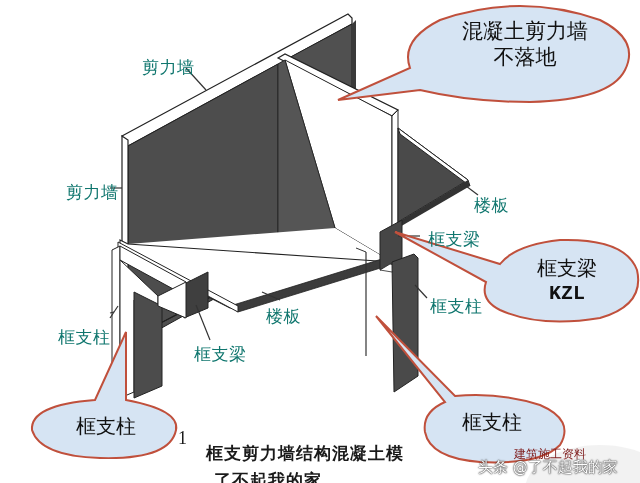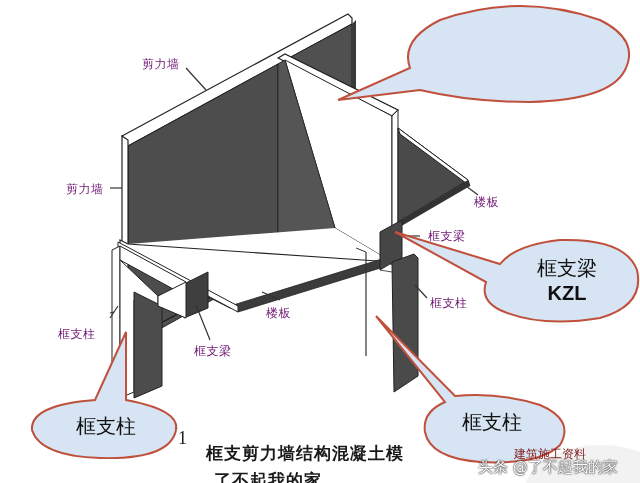--- a/index.html
+++ b/index.html
@@ -7,34 +7,34 @@
       position: relative;
       width: 640px; height: 483px;
       overflow: hidden;
       background: #ffffff;
       font-family: "DejaVu Serif", "Liberation Serif", serif;
     }
     svg.drawing { position: absolute; left: 0; top: 0; }
     .label {
       position: absolute;
       font-family: "DejaVu Sans", "Liberation Sans", sans-serif;
-      font-size: 12px;
-      color: #701a75;
+      font-size: 17px;
+      color: #0f766e;
       white-space: nowrap;
       letter-spacing: 0.5px;
     }
     .callout-text {
       position: absolute;
       font-family: "DejaVu Serif", "Liberation Serif", serif;
       color: #111;
       text-align: center;
       white-space: nowrap;
       line-height: 1.25;
     }
-    .callout-text .bold { font-weight: bold; font-family: Liberation Sans, sans-serif; }
+    .callout-text .bold { font-weight: bold; font-family: Liberation Mono, monospace; }
     .caption {
       position: absolute;
       font-family: "DejaVu Sans", "Liberation Sans", sans-serif;
       font-weight: bold;
       color: #1a1a1a;
       font-size: 17px;
       white-space: nowrap;
       letter-spacing: 1px;
       margin-top: 14px;
     }
@@ -174,20 +174,24 @@
 
   <span class="label" style="left:142px; top:56px;">剪力墙</span>
   <span class="label" style="left:66px; top:181px;">剪力墙</span>
   <span class="label" style="left:474px; top:194px;">楼板</span>
   <span class="label" style="left:428px; top:228px;">框支梁</span>
   <span class="label" style="left:430px; top:295px;">框支柱</span>
   <span class="label" style="left:266px; top:305px;">楼板</span>
   <span class="label" style="left:58px; top:326px;">框支柱</span>
   <span class="label" style="left:194px; top:343px;">框支梁</span>
 
+  <div class="callout-text" style="left:440px; top:18px; width:170px; font-size:21px;">
+    <div>混凝土剪力墙</div>
+    <div>不落地</div>
+  </div>
 
   <div class="callout-text" style="left:512px; top:256px; width:110px; font-size:20px;">
     <div>框支梁</div>
     <div class="bold">KZL</div>
   </div>
 
   <div class="callout-text" style="left:56px; top:414px; width:100px; font-size:20px;">框支柱</div>
 
   <div class="callout-text" style="left:442px; top:410px; width:100px; font-size:20px;">框支柱</div>
 

